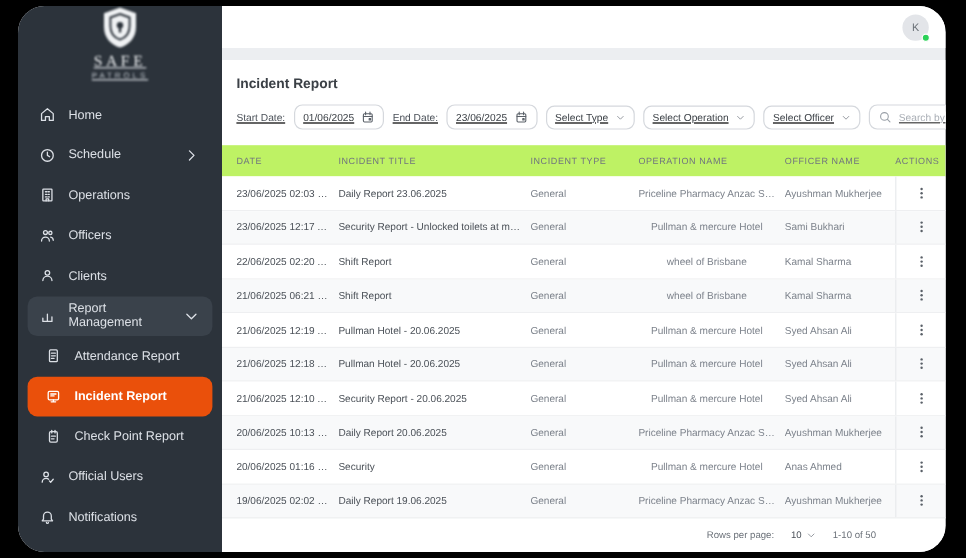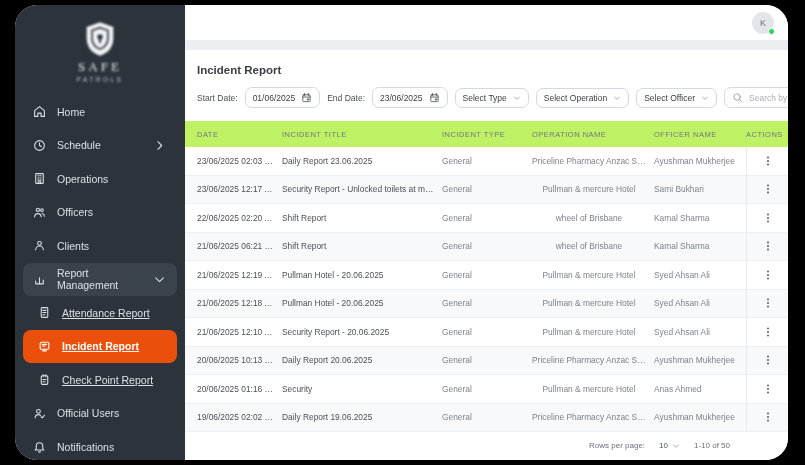--- a/index.html
+++ b/index.html
@@ -4,48 +4,48 @@
 <style>
   * { margin:0; padding:0; box-sizing:border-box; }
   html,body { width:805px; height:465px; background:#000; overflow:hidden;
               font-family:"Liberation Sans", sans-serif; }
   .window { position:absolute; left:15px; top:5px; width:773px; height:455px;
             border-radius:22px; overflow:hidden; display:flex; background:#ECEEF1; }
 
   
   .sidebar { width:170px; flex-shrink:0; background:var(--sidebar-bg,#2C333B);
              display:flex; flex-direction:column; color:#DCE0E6; }
-  .logo { padding-top:16px; text-align:center; filter:blur(0.9px); }
+  .logo { padding-top:0; text-align:center; filter:blur(0.9px);text-decoration:underline; }
   .logo svg { display:block; margin:0 auto 2px; }
   .logo-title { font-family:"Liberation Serif", serif; font-size:13px; letter-spacing:3px; color:#F0F2F4; }
   .logo-sub { font-size:6.5px; letter-spacing:2.5px; color:#C2C8CF; margin-top:1px; }
   .nav { margin-top:12px; padding:0 8px; }
   .nav-item { display:flex; align-items:center; gap:10px; height:33.5px; padding:0 10px;
               border-radius:8px; font-size:10.5px; color:#DCE0E6; cursor:pointer; }
   .nav-item .icon { width:14px; height:14px; display:flex; align-items:center; flex-shrink:0; }
   .nav-item .icon svg { width:13px; height:13px; }
-  .nav-item.sub { padding-left:15px;text-decoration:underline; }
+  .nav-item.sub { padding-left:15px; }
   .nav-item.expanded { background:#3A424B; }
   .nav-item.active { background:var(--accent,#EA500B); color:#fff; font-weight:bold; }
   .nav-chevron { margin-left:auto; width:11px; height:11px; display:flex; }
   .nav-chevron svg { width:11px; height:11px; }
 
   
   .main { flex:1; display:flex; flex-direction:column; min-width:0; }
   .topbar { height:35px; background:#fff; display:flex; align-items:center;
             justify-content:flex-end; padding-right:14px; flex-shrink:0; }
   .avatar { position:relative; width:22px; height:22px; border-radius:50%; background:#E3E5E9;
             color:#6B7178; font-size:9px; display:flex; align-items:center; justify-content:center; cursor:pointer; }
   .online-dot { position:absolute; right:-1px; bottom:-1px; width:7px; height:7px;
                 background:var(--online,#2BD157); border:1.5px solid #fff; border-radius:50%; }
   .content { margin-top:10px; background:#fff; flex:1; display:flex; flex-direction:column; min-height:0; }
 
   .page-title { font-size:11.5px; font-weight:bold; color:#3B4046; padding:14px 12px 11px; }
 
-  .filters { display:flex; align-items:center; gap:7px; padding:0 12px 13px; }
+  .filters { display:flex; align-items:center; gap:7px; padding:0 12px 13px;text-decoration:underline; }
   .filter-label { font-size:8.5px; color:#4A5058; white-space:nowrap; }
   .box { display:flex; align-items:center; gap:6px; background:#fff; border:1px solid #D5D8DD;
          border-radius:7px; padding:4px 7px; font-size:8.5px; color:#3B4046; cursor:pointer; white-space:nowrap; }
   .box .icon { display:flex; }
   .date-box { width:80px; justify-content:center; }
   .search-box { width:92px; cursor:text; }
   .search-box input { border:none; outline:none; width:64px; font-size:8.5px;
                       font-family:"Liberation Sans", sans-serif; color:#3B4046; }
   .search-box input::placeholder { color:#A9AEB5; }
   .icon svg { display:block; }

